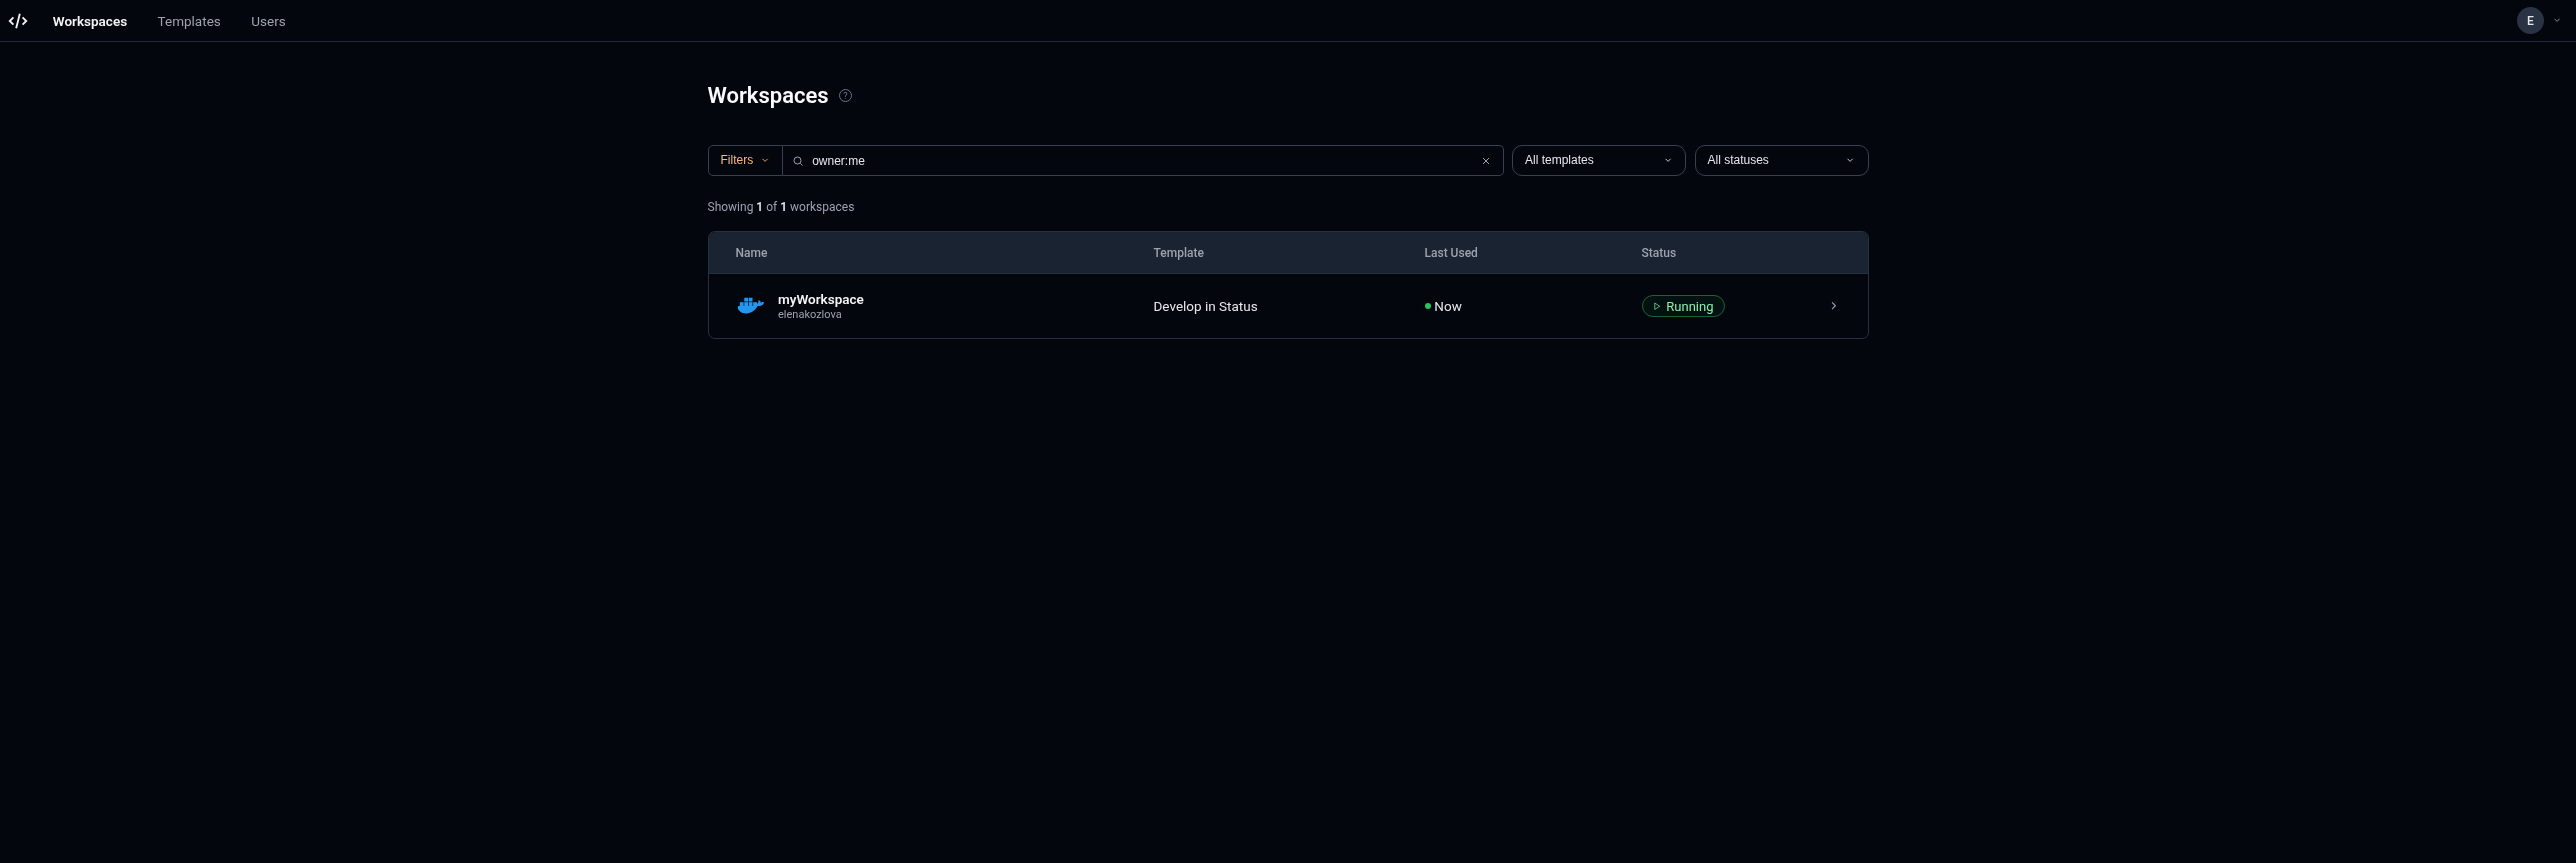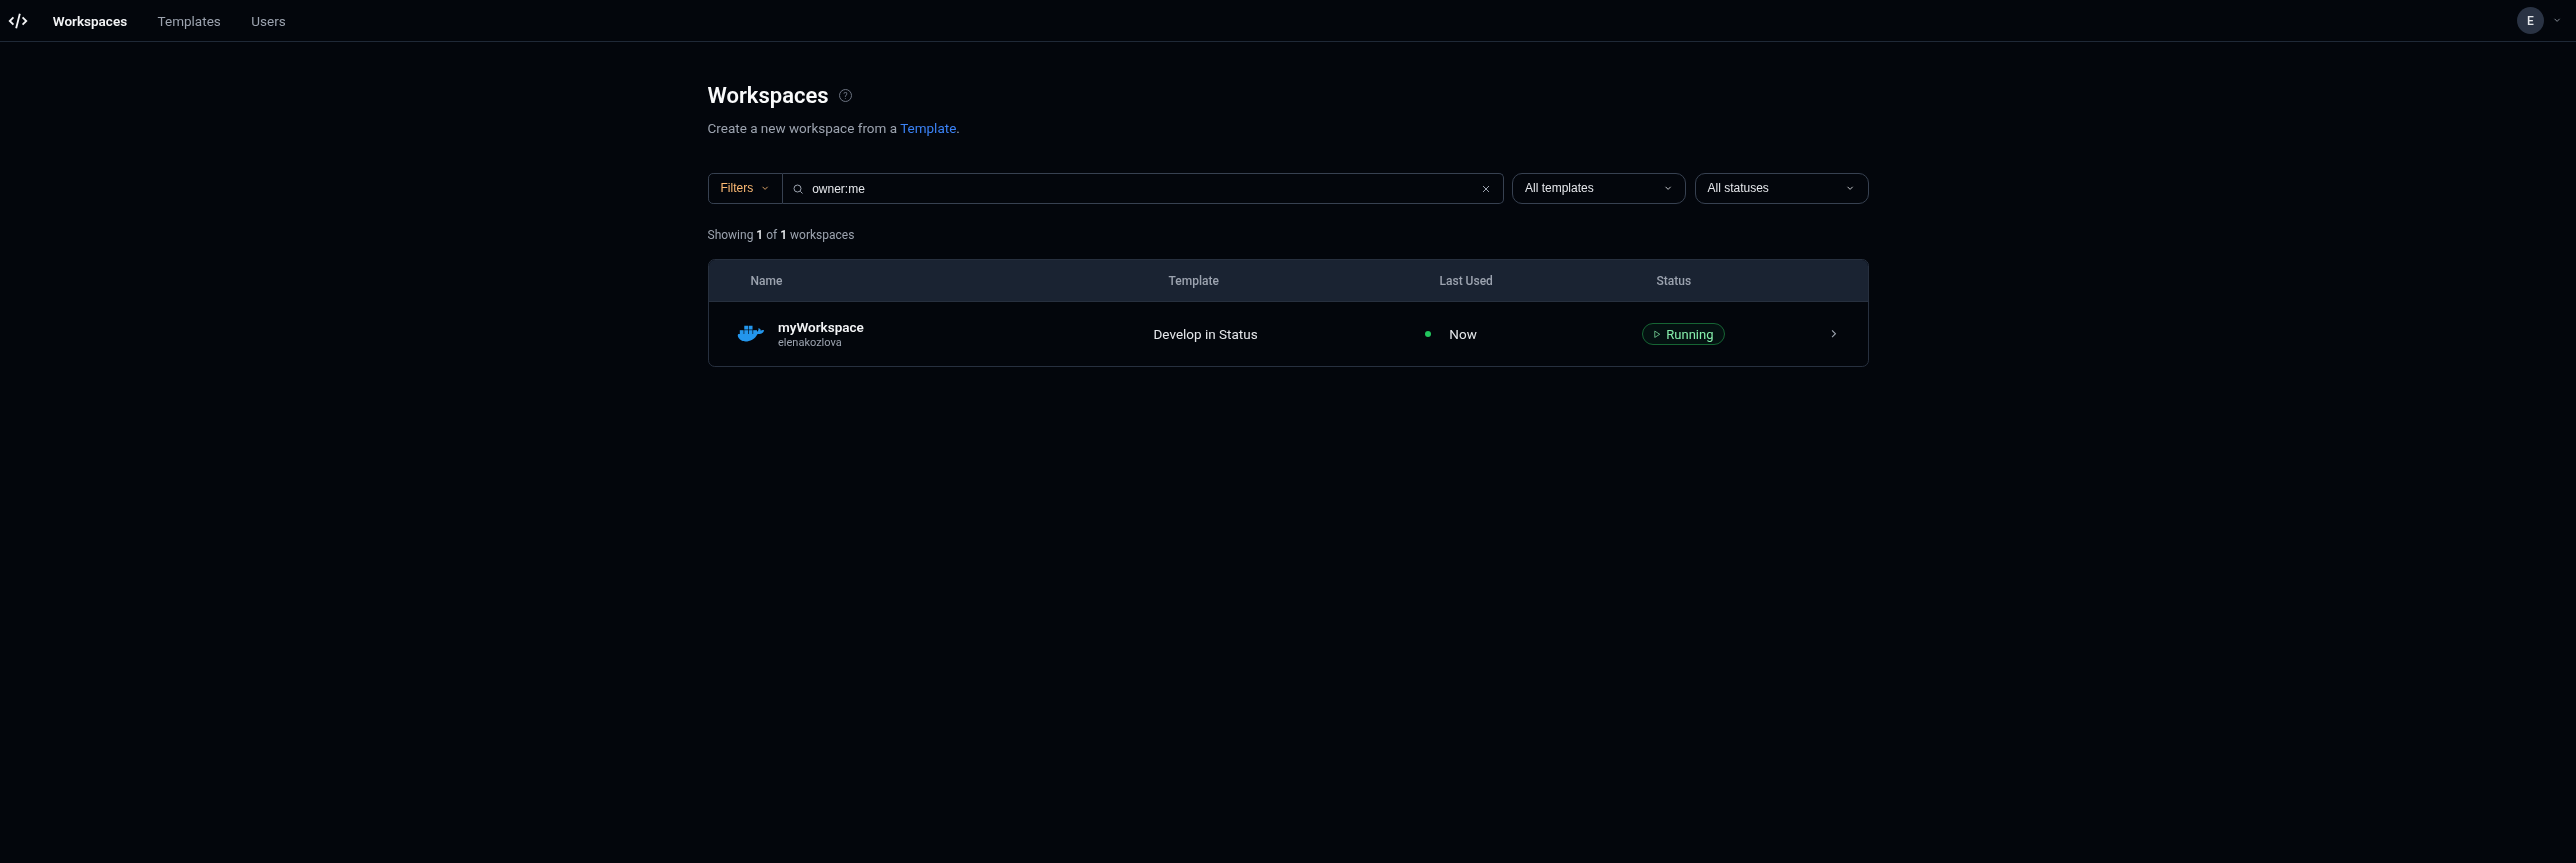--- a/index.html
+++ b/index.html
@@ -197,21 +197,21 @@
       border: 0.8px solid #27303f;
       border-radius: 6.8px;
       overflow: hidden;
     }
     .thead {
       display: grid;
       grid-template-columns: 418px 271px 217px 1fr 42px;
       align-items: center;
       background: #1a2332;
       height: 42px;
-      padding: 0 42px;
+      padding: 0 27px;
       color: #9ca3af;
       font-size: 12px;
       font-weight: 500;
       border-bottom: 0.8px solid #27303f;
     }
     .trow {
       display: grid;
       grid-template-columns: 418px 271px 217px 1fr 42px;
       align-items: center;
       height: 64px;
@@ -244,21 +244,21 @@
       font-size: 11px;
       color: #9ca3af;
     }
     .template-cell {
       font-size: 13.5px;
       color: #e5e7eb;
     }
     .lastused-cell {
       display: flex;
       align-items: center;
-      gap: 18px;
+      gap: 3px;
       font-size: 13.5px;
       color: #e5e7eb;
     }
     .dot {
       width: 6.8px;
       height: 6.8px;
       border-radius: 50%;
       background: #22c55e;
     }
     .status-badge {
@@ -308,23 +308,20 @@
     </div>
   </div>
 </div>
 
 <div class="page">
 
   <div class="page-header">
     <div class="page-title-row">
       <h1 class="page-title">Workspaces</h1>
       <span class="help-icon">?</span>
-    </div>
-    <div class="page-subtitle">
-      <span>Create a new workspace from a </span><a>Template</a><span>.</span>
     </div>
   </div>
 
   <div class="filter-bar">
     <div class="filter-search">
       <button class="filters-btn">
         <span>Filters</span>
         <svg width="10.2" height="10.2" viewBox="0 0 24 24" fill="none" stroke="currentColor" stroke-width="2">
             <polyline points="6 9 12 15 18 9"></polyline>
           </svg>

